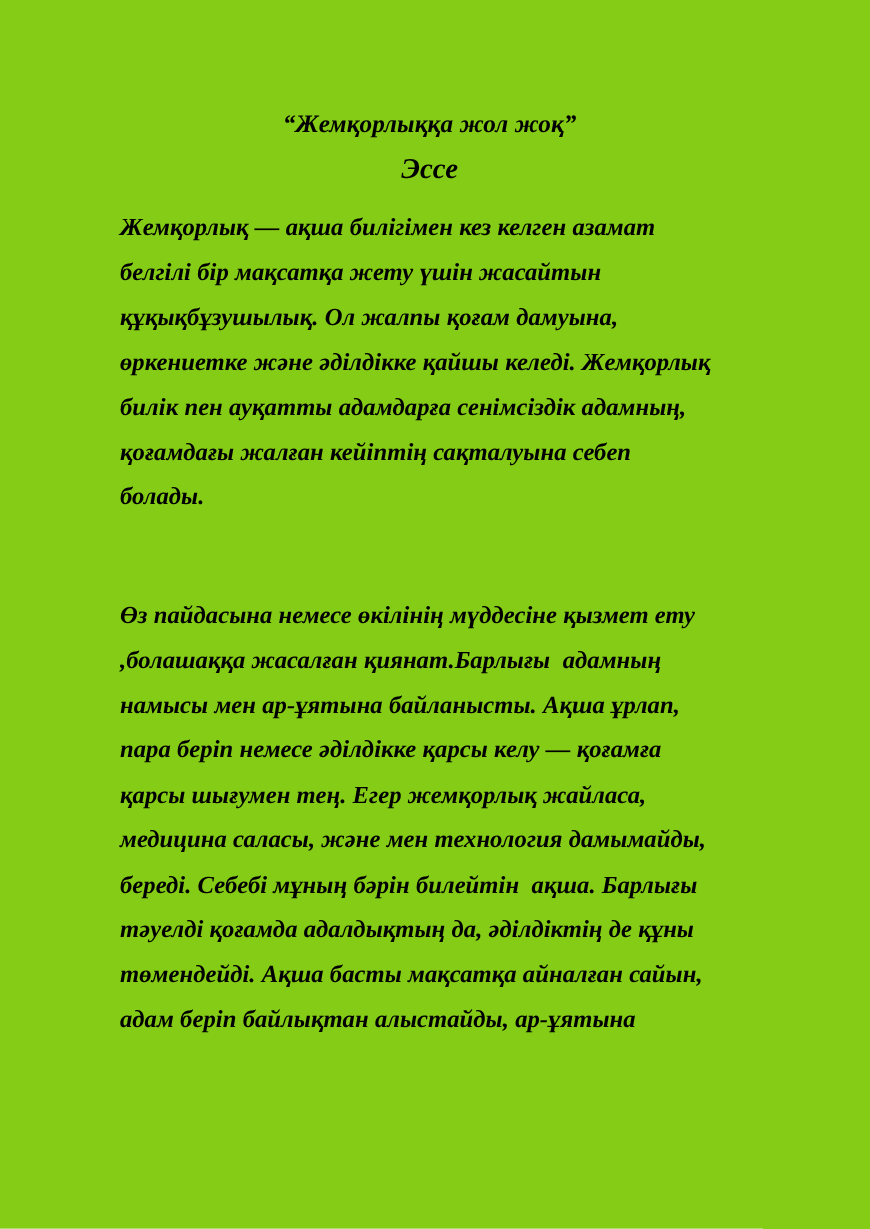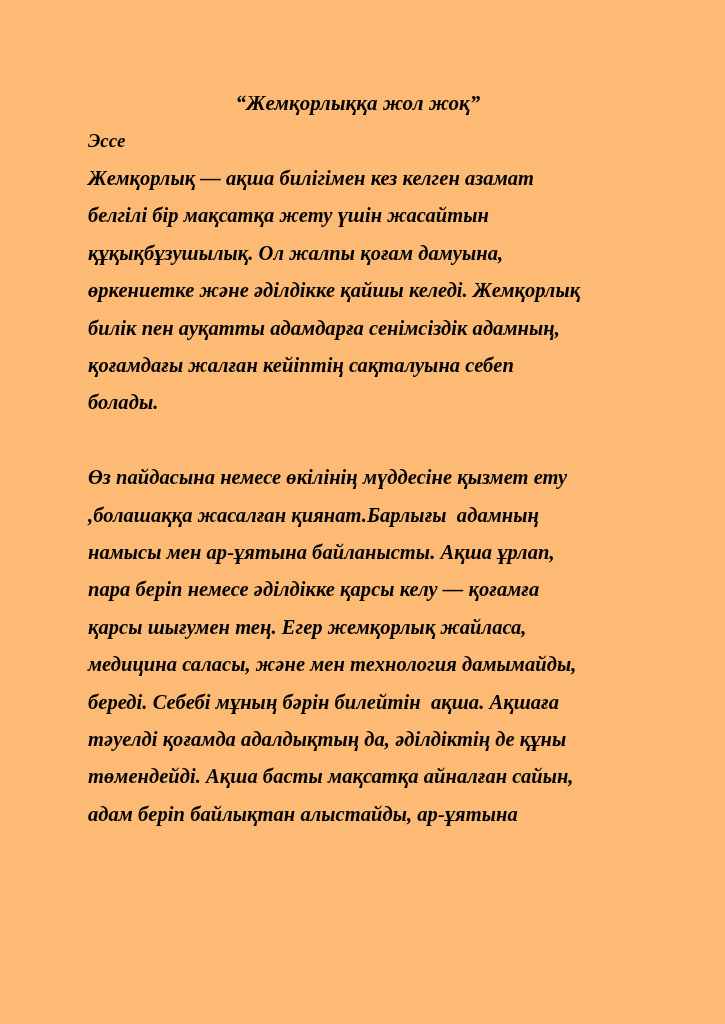--- a/index.html
+++ b/index.html
@@ -13,21 +13,21 @@
     overflow: hidden;
     font-family: "Liberation Serif", "DejaVu Serif", serif;
     color: #000000;
     -webkit-font-smoothing: antialiased;
   }
 
   .page {
     position: relative;
     width: 725px;
     height: 1024px;
-    background: #fdba74;
+    background: #84cc16;
     box-sizing: border-box;
   }
 
   .doc-body {
     position: absolute;
     left: 88px;
     top: 84px;
     width: 540px;
   }
 
@@ -37,28 +37,28 @@
     font-size: 21px;
     line-height: 38px;
     text-align: center;
     white-space: pre;
     letter-spacing: 0.1px;
   }
 
   .subtitle-line {
     font-weight: bold;
     font-style: italic;
-    font-size: 19px;
+    font-size: 24px;
     line-height: 38px;
-    text-align: left;
+    text-align: center;
     white-space: pre;
   }
 
   .para {
-    margin: 0;
+    margin: 12px;
   }
 
   .line {
     font-weight: bold;
     font-style: italic;
     font-size: 20.5px;
     line-height: 37.4px;
     text-align: left;
     white-space: pre-wrap;
     letter-spacing: 0.05px;
@@ -92,20 +92,20 @@
 
     <div class="blank-line"></div>
 
     <div class="para">
       <div class="line">Өз пайдасына немесе өкілінің мүддесіне қызмет ету</div>
       <div class="line">,болашаққа жасалған қиянат.Барлығы  адамның</div>
       <div class="line">намысы мен ар-ұятына байланысты. Ақша ұрлап,</div>
       <div class="line">пара беріп немесе әділдікке қарсы келу — қоғамға</div>
       <div class="line">қарсы шығумен тең. Егер жемқорлық жайласа,</div>
       <div class="line">медицина саласы, және мен технология дамымайды,</div>
-      <div class="line">береді. Себебі мұның бәрін билейтін  ақша. Ақшаға</div>
+      <div class="line">береді. Себебі мұның бәрін билейтін  ақша. Барлығы</div>
       <div class="line">тәуелді қоғамда адалдықтың да, әділдіктің де құны</div>
       <div class="line">төмендейді. Ақша басты мақсатқа айналған сайын,</div>
       <div class="line">адам беріп байлықтан алыстайды, ар-ұятына</div>
     </div>
 
   </div>
 </div>
 
 </body></html>

